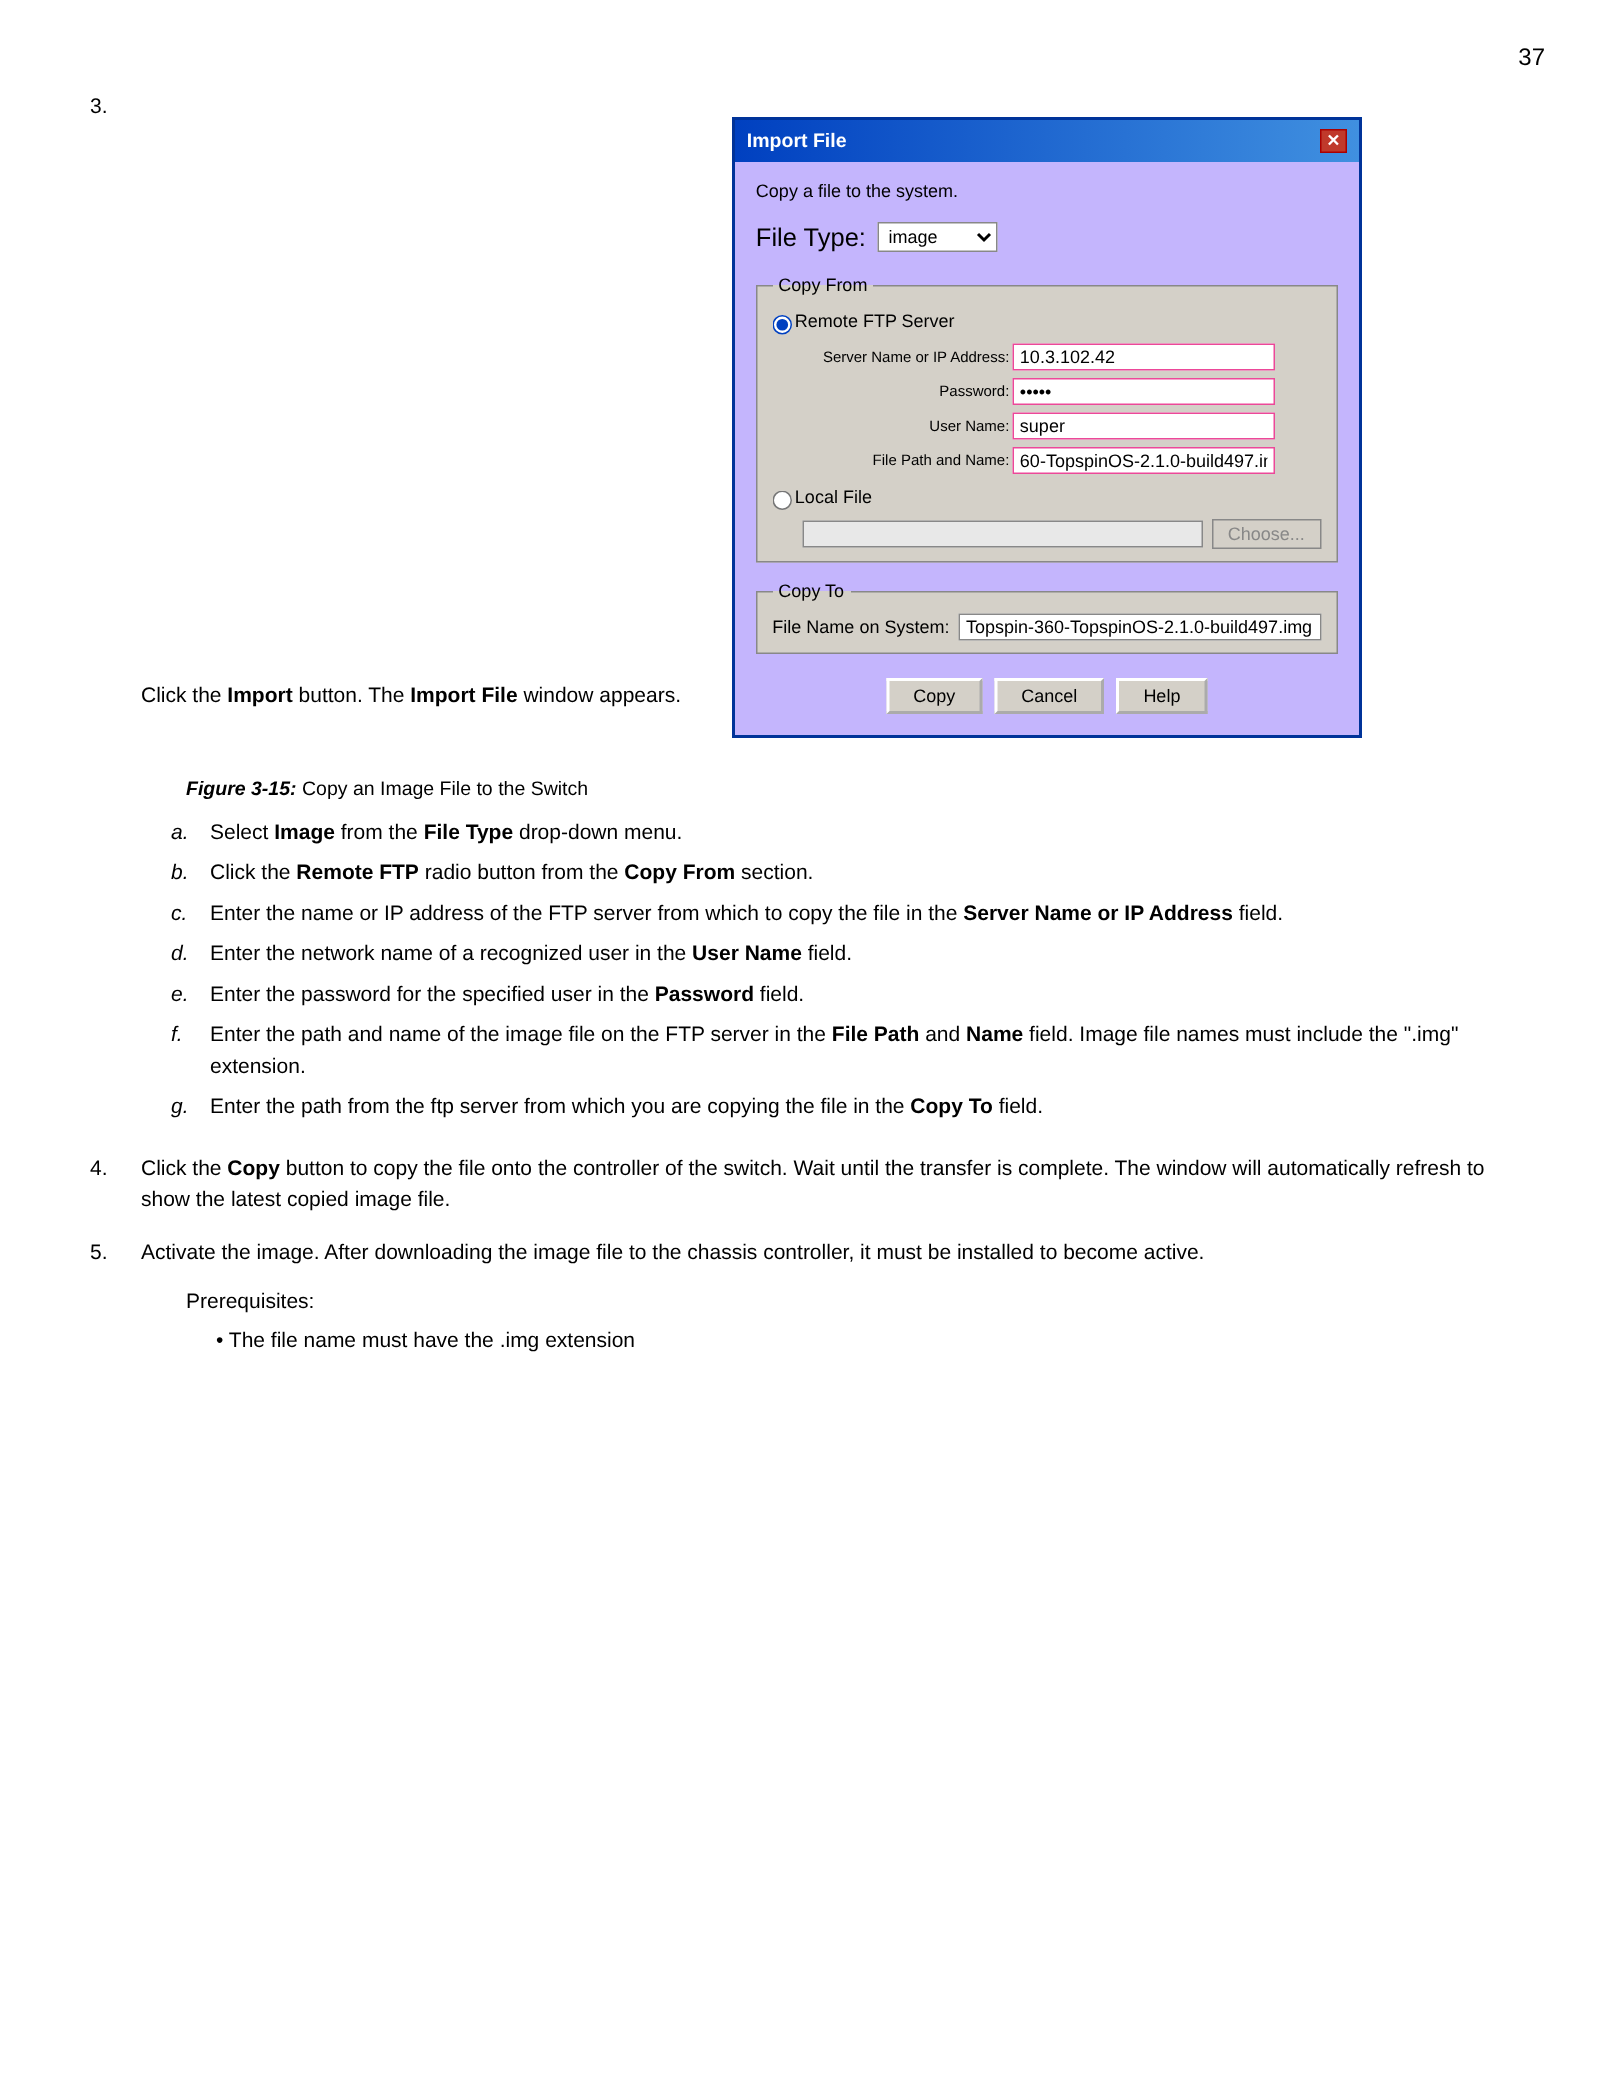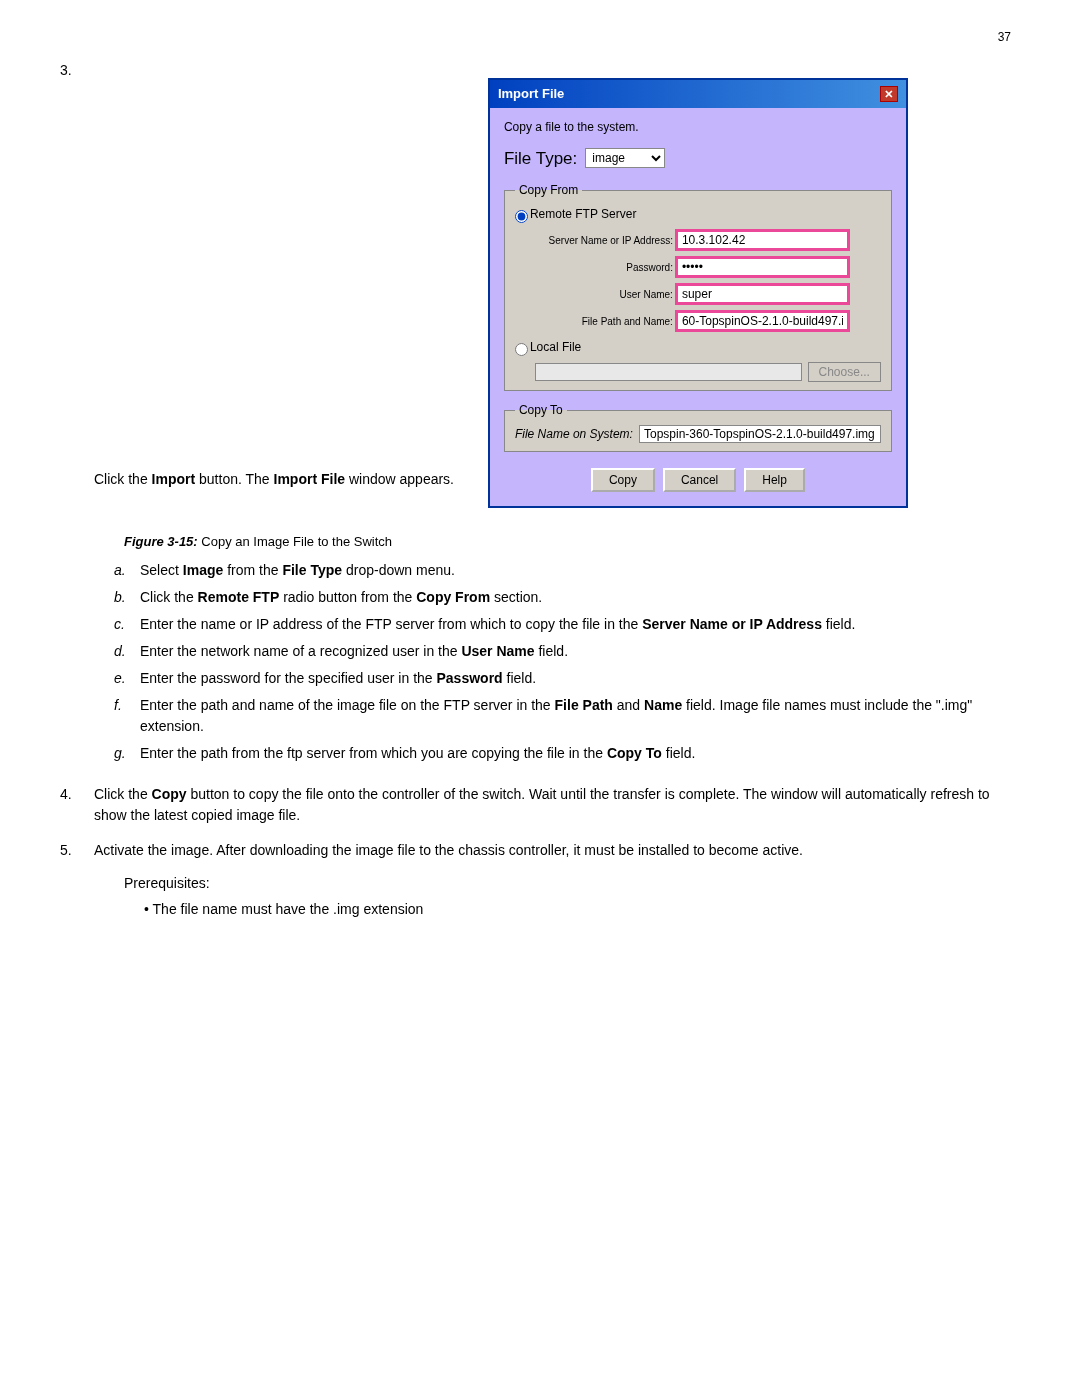--- a/index.html
+++ b/index.html
@@ -9,22 +9,22 @@
       font-size: 14px;
       color: #000;
       padding: 40px 60px;
       max-width: 1080px;
       min-height: 1397px;
     }
 
     .page-number {
       position: absolute;
       top: 30px;
-      right: 69px;
-      font-size: 12px;
+      right: 50px;
+      font-size: 16px;
       color: #000;
     }
 
     .step-list {
       margin-top: 20px;
       padding-left: 0;
     }
 
     .step-item {
       display: flex;
@@ -142,21 +142,21 @@
     .form-field-label {
       width: 140px;
       font-size: 10px;
       text-align: right;
       padding-right: 2px;
     }
 
     .form-field-input {
       font-size: 12px;
       padding: 1px 4px;
-      border: 3px solid #ec4899;
+      border: 1px solid #ec4899;
       background: #fff;
       width: 175px;
     }
 
     .local-file-row {
       display: flex;
       align-items: center;
       gap: 6px;
       margin-top: 6px;
     }
@@ -188,21 +188,20 @@
 
     .copy-to-row {
       display: flex;
       align-items: center;
       gap: 6px;
     }
 
     .copy-to-label {
       font-size: 12px;
       white-space: nowrap;
-      font-style: italic;
     }
 
     .copy-to-input {
       font-size: 12px;
       padding: 1px 4px;
       border: 1px solid #888;
       background: #fff;
       flex: 1;
     }
 

